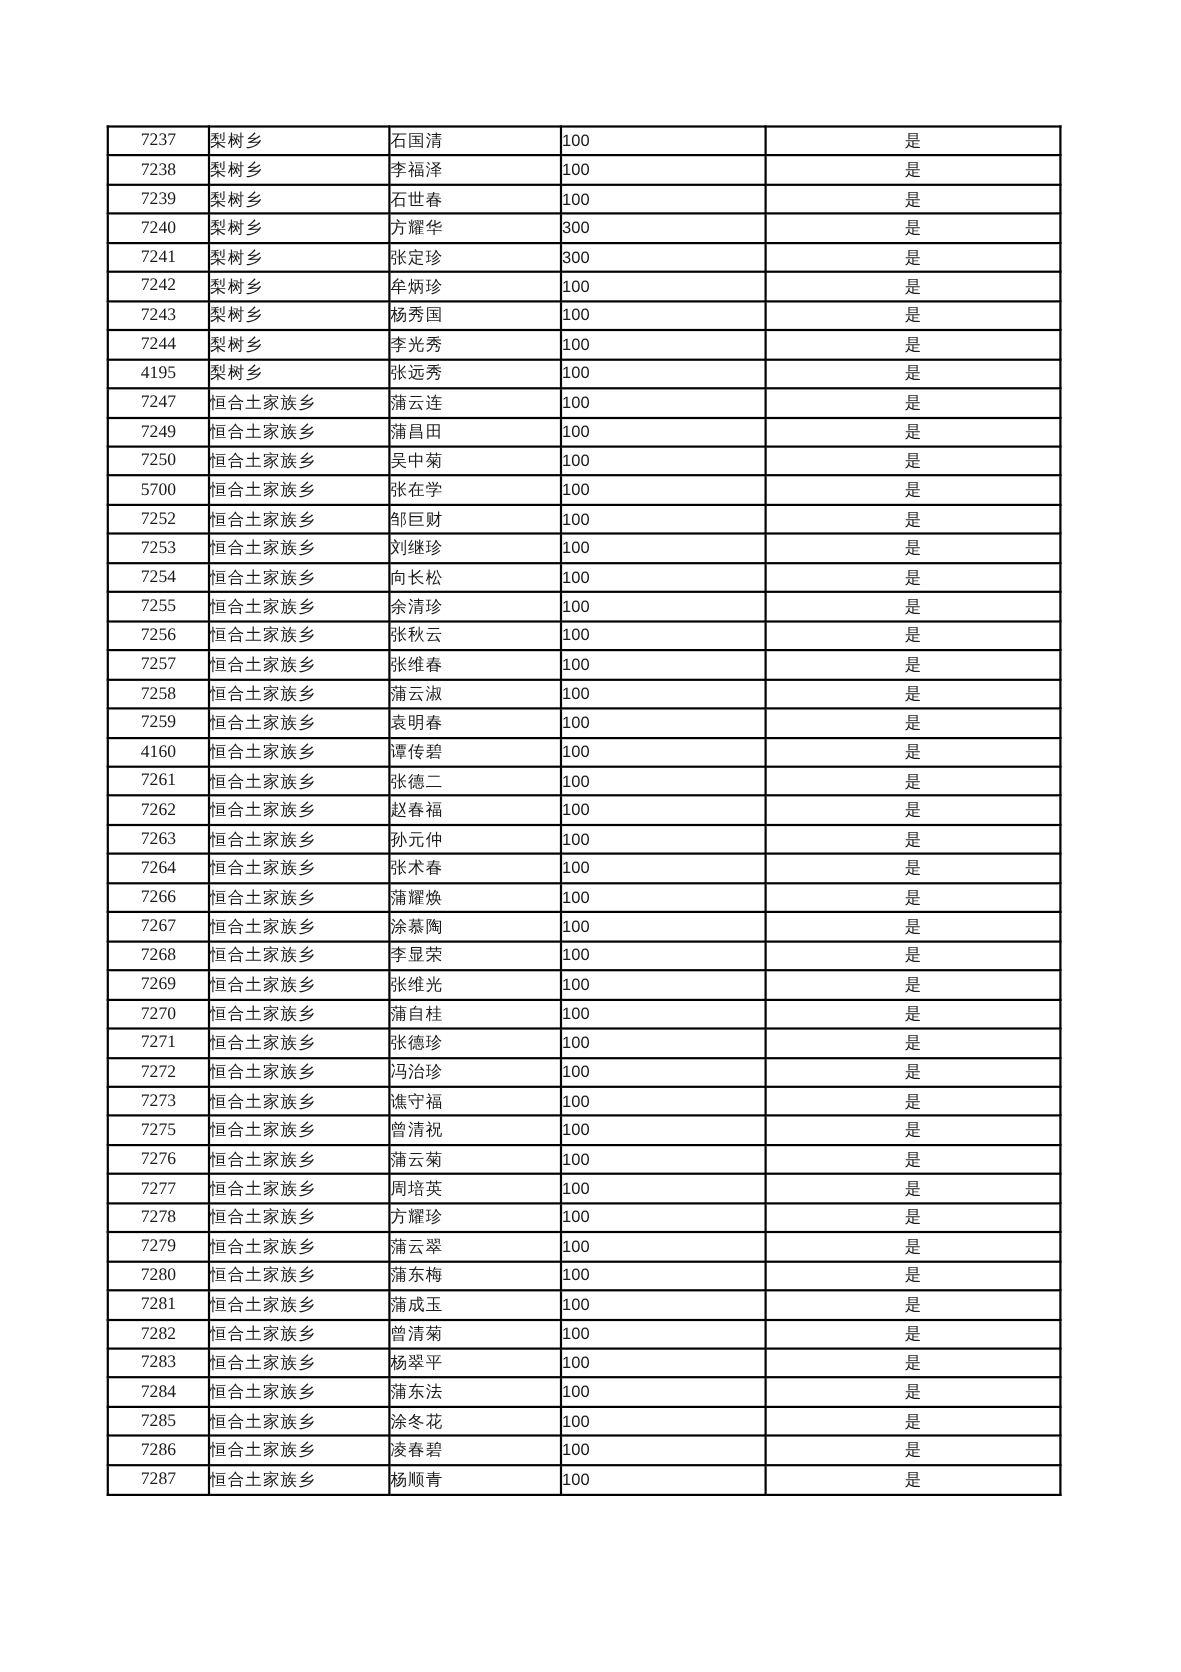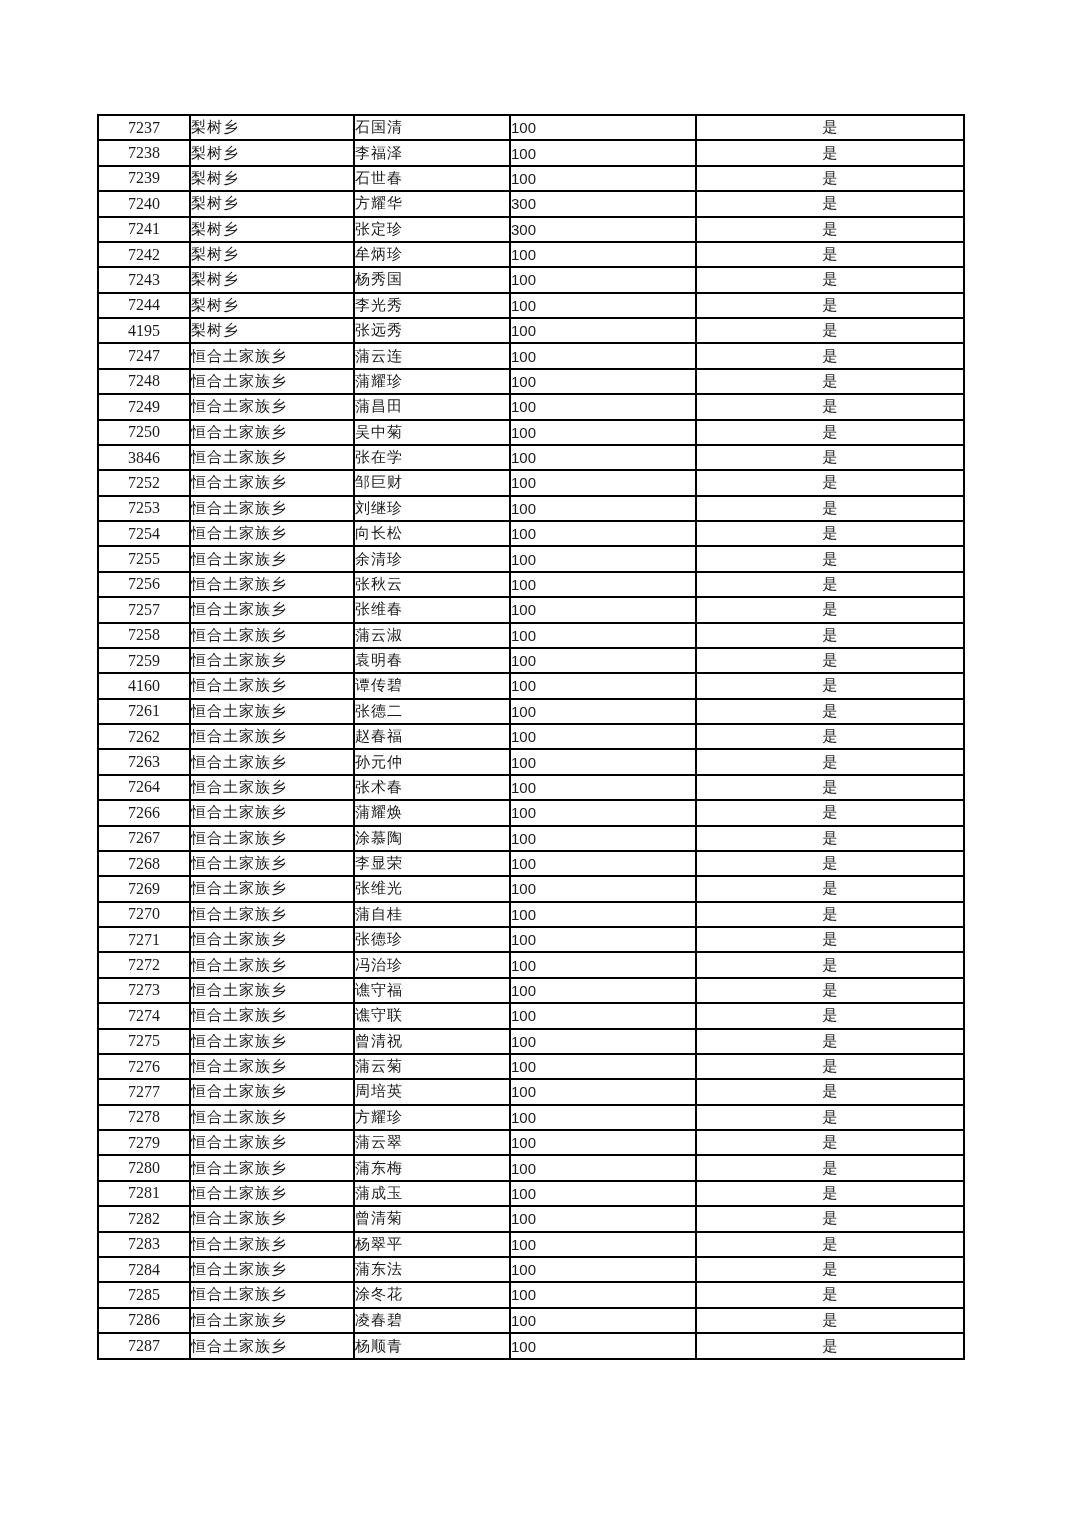--- a/index.html
+++ b/index.html
@@ -133,42 +133,35 @@
           <td class="c-yes">是</td>
         </tr>
         <tr>
           <td class="c-id">7247</td>
           <td class="c-town">恒合土家族乡</td>
           <td class="c-name">蒲云连</td>
           <td class="c-amt">100</td>
           <td class="c-yes">是</td>
         </tr>
         <tr>
-          <td class="c-id">7248</td>
-          <td class="c-town">恒合土家族乡</td>
-          <td class="c-name">蒲耀珍</td>
-          <td class="c-amt">100</td>
-          <td class="c-yes">是</td>
-        </tr>
-        <tr>
           <td class="c-id">7249</td>
           <td class="c-town">恒合土家族乡</td>
           <td class="c-name">蒲昌田</td>
           <td class="c-amt">100</td>
           <td class="c-yes">是</td>
         </tr>
         <tr>
           <td class="c-id">7250</td>
           <td class="c-town">恒合土家族乡</td>
           <td class="c-name">吴中菊</td>
           <td class="c-amt">100</td>
           <td class="c-yes">是</td>
         </tr>
         <tr>
-          <td class="c-id">3846</td>
+          <td class="c-id">5700</td>
           <td class="c-town">恒合土家族乡</td>
           <td class="c-name">张在学</td>
           <td class="c-amt">100</td>
           <td class="c-yes">是</td>
         </tr>
         <tr>
           <td class="c-id">7252</td>
           <td class="c-town">恒合土家族乡</td>
           <td class="c-name">邹巨财</td>
           <td class="c-amt">100</td>
@@ -304,27 +297,20 @@
           <td class="c-id">7272</td>
           <td class="c-town">恒合土家族乡</td>
           <td class="c-name">冯治珍</td>
           <td class="c-amt">100</td>
           <td class="c-yes">是</td>
         </tr>
         <tr>
           <td class="c-id">7273</td>
           <td class="c-town">恒合土家族乡</td>
           <td class="c-name">谯守福</td>
-          <td class="c-amt">100</td>
-          <td class="c-yes">是</td>
-        </tr>
-        <tr>
-          <td class="c-id">7274</td>
-          <td class="c-town">恒合土家族乡</td>
-          <td class="c-name">谯守联</td>
           <td class="c-amt">100</td>
           <td class="c-yes">是</td>
         </tr>
         <tr>
           <td class="c-id">7275</td>
           <td class="c-town">恒合土家族乡</td>
           <td class="c-name">曾清祝</td>
           <td class="c-amt">100</td>
           <td class="c-yes">是</td>
         </tr>

